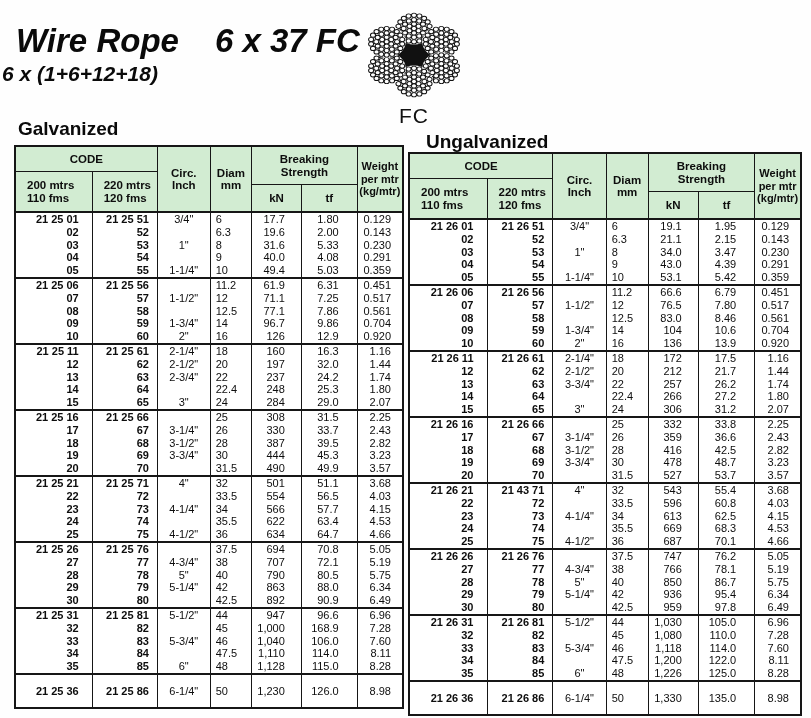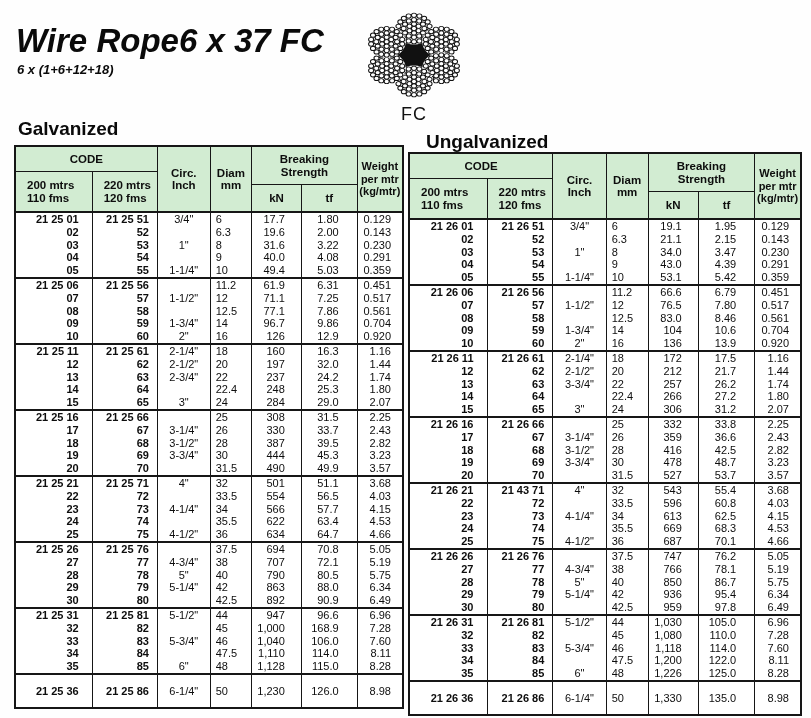--- a/index.html
+++ b/index.html
@@ -4,30 +4,30 @@
 <style>
   html,body{margin:0;padding:0;}
   body{
     width:811px;height:718px;position:relative;background:#fefefe;
     font-family:"Liberation Sans","DejaVu Sans",sans-serif;color:#111;
     overflow:hidden;
   }
   
   .title-row{position:absolute;left:16px;top:22px;font-style:italic;font-weight:bold;
     font-size:33px;letter-spacing:0px;white-space:nowrap;color:#0a0a0a;}
-  .title-row .t-main{}
-  .subtitle{position:absolute;left:17px;top:62px;font-style:italic;font-weight:bold;
-    font-size:13px;color:#0a0a0a;}
+  .title-row .t-main{margin-right:36px;}
+  .subtitle{position:absolute;left:2px;top:62px;font-style:italic;font-weight:bold;
+    font-size:21px;color:#0a0a0a;}
   .tbl-label{position:absolute;font-weight:bold;font-size:19px;color:#0a0a0a;}
   .lbl-galv{left:18px;top:118px;}
   .lbl-ungalv{left:426px;top:131px;text-align:right;}
   
   .rope-wrap{position:absolute;left:356px;top:8px;width:116px;text-align:center;}
   .rope-wrap svg{display:block;margin:0 auto;}
-  .fc-label{font-size:18px;color:#111;margin-top:2px;letter-spacing:1px;}
+  .fc-label{font-size:21px;color:#111;margin-top:2px;letter-spacing:1px;}
   
   .spec-table{position:absolute;border-collapse:collapse;table-layout:fixed;
     font-size:11px;background:#fff;}
   .tbl-galv{left:14px;top:145px;width:390px;}
   .tbl-ungalv{left:408px;top:152px;width:394px;}
   .spec-table{border:2px solid #161616;}
   .spec-table th{
     background:var(--header-bg,#d2ecd2);
     border:1.5px solid #161616;
     font-weight:bold;font-size:11.5px;line-height:12.5px;
@@ -344,21 +344,21 @@
         <td class="c-kn">19.6</td>
         <td class="c-tf">2.00</td>
         <td class="c-wt">0.143</td>
       </tr>
       <tr class="">
         <td class="c-code1">03</td>
         <td class="c-code2">53</td>
         <td class="c-circ">1"</td>
         <td class="c-diam">8</td>
         <td class="c-kn">31.6</td>
-        <td class="c-tf">3.22</td>
+        <td class="c-tf">5.33</td>
         <td class="c-wt">0.230</td>
       </tr>
       <tr class="">
         <td class="c-code1">04</td>
         <td class="c-code2">54</td>
         <td class="c-circ"></td>
         <td class="c-diam">9</td>
         <td class="c-kn">40.0</td>
         <td class="c-tf">4.08</td>
         <td class="c-wt">0.291</td>

